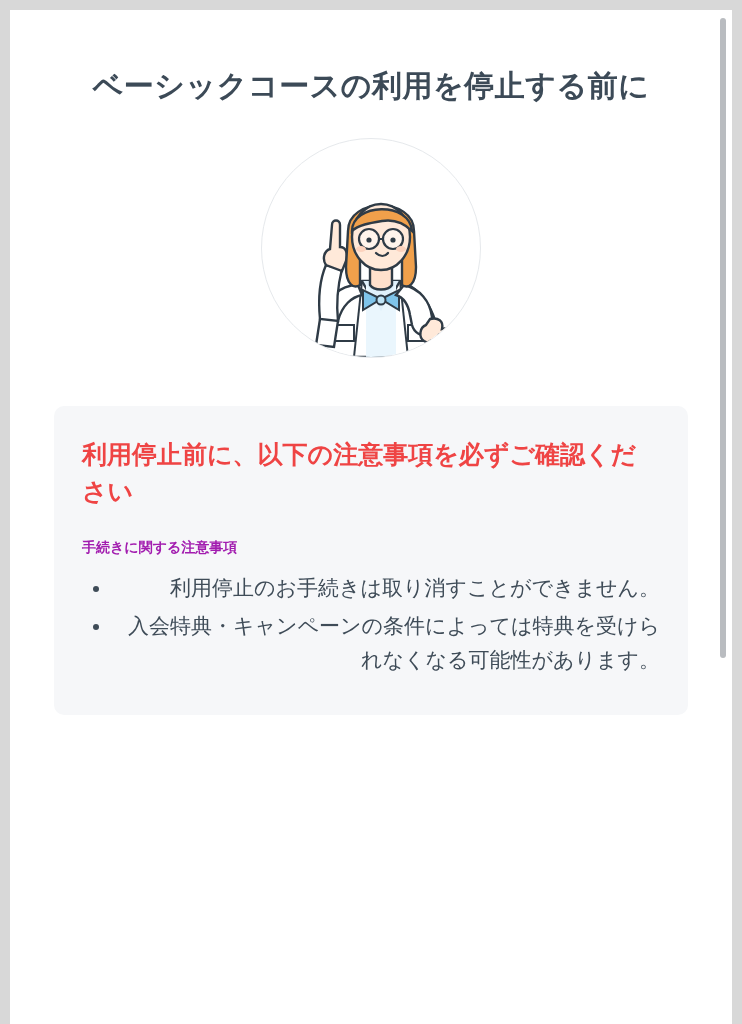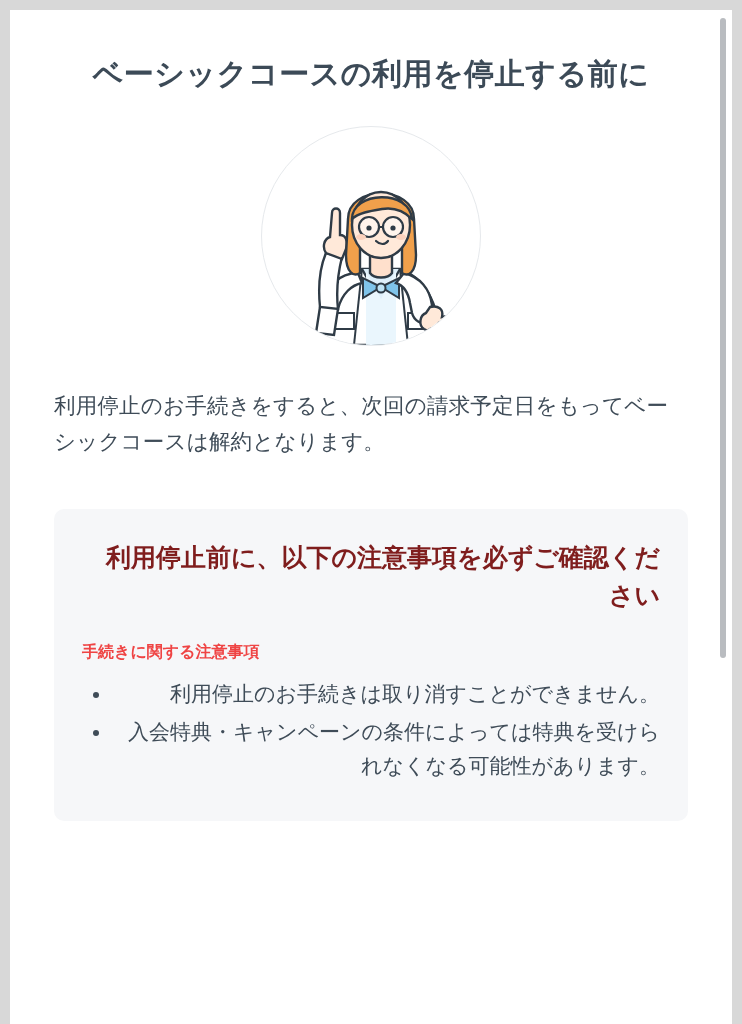--- a/index.html
+++ b/index.html
@@ -43,21 +43,21 @@
     background: #b9bcc0;
   }
 
   .content {
     padding: 0 44px;
     box-sizing: border-box;
     width: 722px;
   }
 
   .page-title {
-    margin: 4px;
+    margin: 16px;
     padding-top: 38px;
     font-size: 30px;
     line-height: 1.45;
     font-weight: bold;
     color: #3c4a57;
     text-align: center;
     letter-spacing: 0.5px;
   }
 
   .hero {
@@ -91,28 +91,28 @@
     background: #f6f7f9;
     border-radius: 10px;
     padding: 30px 28px 34px 28px;
     box-sizing: border-box;
   }
   .notice-title {
     margin: 0;
     font-size: 25px;
     line-height: 1.5;
     font-weight: bold;
-    color: #7f1d1d;
-    text-align: right;
+    color: #ef4444;
+    text-align: left;
   }
   .notice-subtitle {
     margin: 28px 0 0 0;
-    font-size: 16px;
+    font-size: 14px;
     font-weight: bold;
-    color: #ef4444;
+    color: #a21caf;
   }
   .notice-list {
     margin: 14px 0 0 0;
     padding-left: 30px;
     font-size: 21px;
     line-height: 1.62;
     color: #3f4c58;
   }
   .notice-list li {
     margin-bottom: 4px;
@@ -181,21 +181,20 @@
 
           <path d="M114 114 C118 118 123 118 126 114" fill="none" stroke="#2f3b46" stroke-width="2.2" stroke-linecap="round"></path>
 
           <ellipse cx="99" cy="110" rx="5" ry="3" fill="#fcd2bd"></ellipse>
           <ellipse cx="139" cy="110" rx="5" ry="3" fill="#fcd2bd"></ellipse>
         </svg>
       </div>
     </div>
 
     <div class="lead">
-      <p>利用停止のお手続きをすると、次回の請求予定日をもってベーシックコースは解約となります。</p>
     </div>
 
     <section class="notice-card">
       <h2 class="notice-title">利用停止前に、以下の注意事項を必ずご確認ください</h2>
       <h3 class="notice-subtitle">手続きに関する注意事項</h3>
       <ul class="notice-list">
         <li>利用停止のお手続きは取り消すことができません。</li>
         <li>入会特典・キャンペーンの条件によっては特典を受けられなくなる可能性があります。</li>
       </ul>
     </section>

